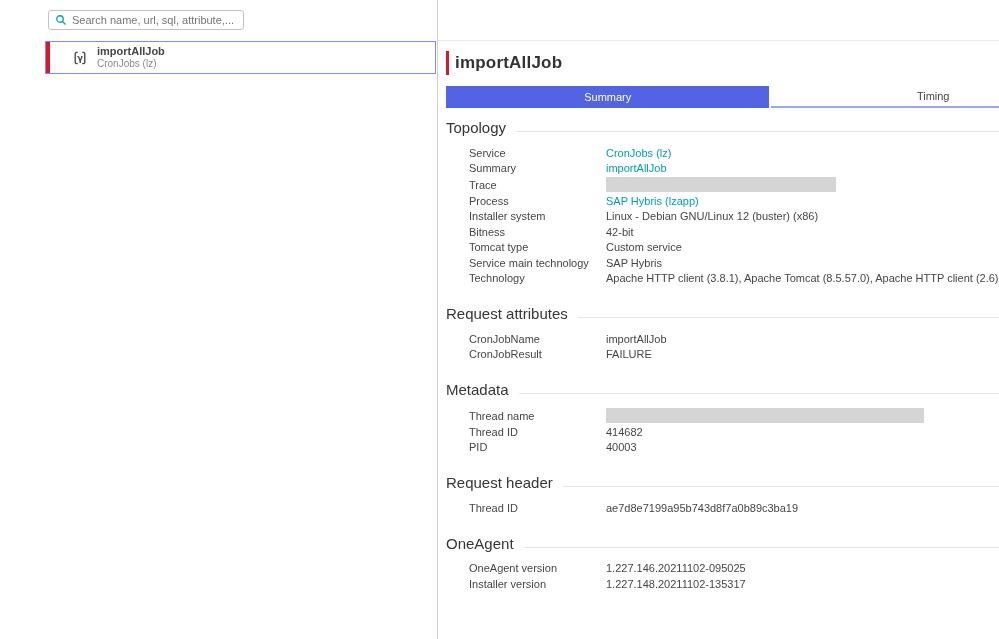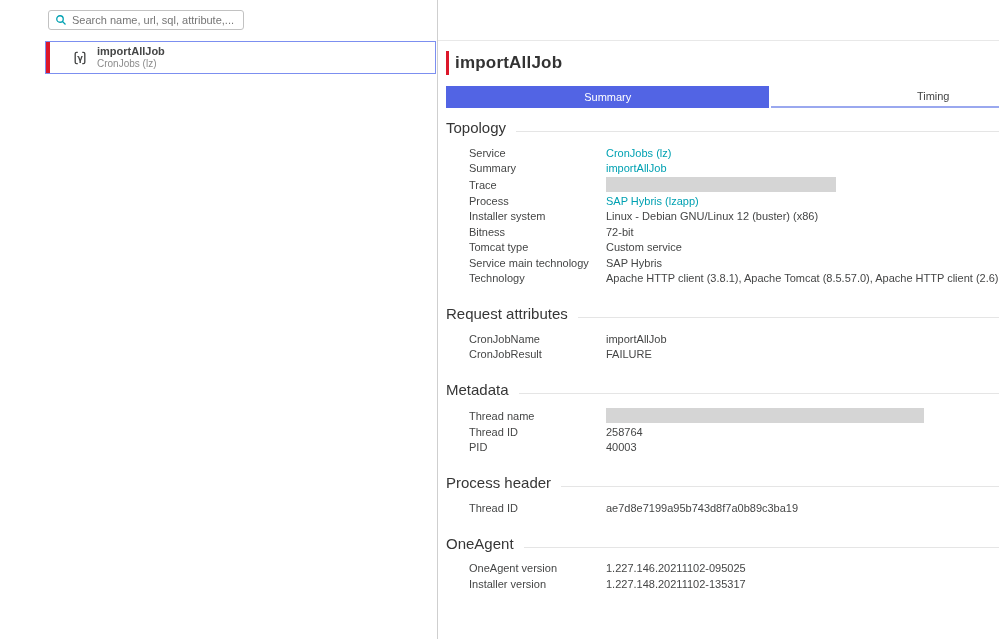--- a/index.html
+++ b/index.html
@@ -122,21 +122,21 @@
             <div class="row">
               <div class="row-label">Process</div>
               <a class="row-value link">SAP Hybris (lzapp)</a>
             </div>
             <div class="row">
               <div class="row-label">Installer system</div>
               <div class="row-value">Linux - Debian GNU/Linux 12 (buster) (x86)</div>
             </div>
             <div class="row">
               <div class="row-label">Bitness</div>
-              <div class="row-value">72-bit</div>
+              <div class="row-value">42-bit</div>
             </div>
             <div class="row">
               <div class="row-label">Tomcat type</div>
               <div class="row-value">Custom service</div>
             </div>
             <div class="row">
               <div class="row-label">Service main technology</div>
               <div class="row-value">SAP Hybris</div>
             </div>
             <div class="row">
@@ -166,31 +166,31 @@
             <span class="section-title">Metadata</span>
             <div class="section-rule"></div>
           </div>
           <div class="rows">
             <div class="row tall">
               <div class="row-label">Thread name</div>
               <div class="redacted" style="width: 318px;"></div>
             </div>
             <div class="row">
               <div class="row-label">Thread ID</div>
-              <div class="row-value">258764</div>
+              <div class="row-value">414682</div>
             </div>
             <div class="row">
               <div class="row-label">PID</div>
               <div class="row-value">40003</div>
             </div>
           </div>
         </section>
         <section class="section">
           <div class="section-head">
-            <span class="section-title">Process header</span>
+            <span class="section-title">Request header</span>
             <div class="section-rule"></div>
           </div>
           <div class="rows">
             <div class="row">
               <div class="row-label">Thread ID</div>
               <div class="row-value">ae7d8e7199a95b743d8f7a0b89c3ba19</div>
             </div>
           </div>
         </section>
         <section class="section">

